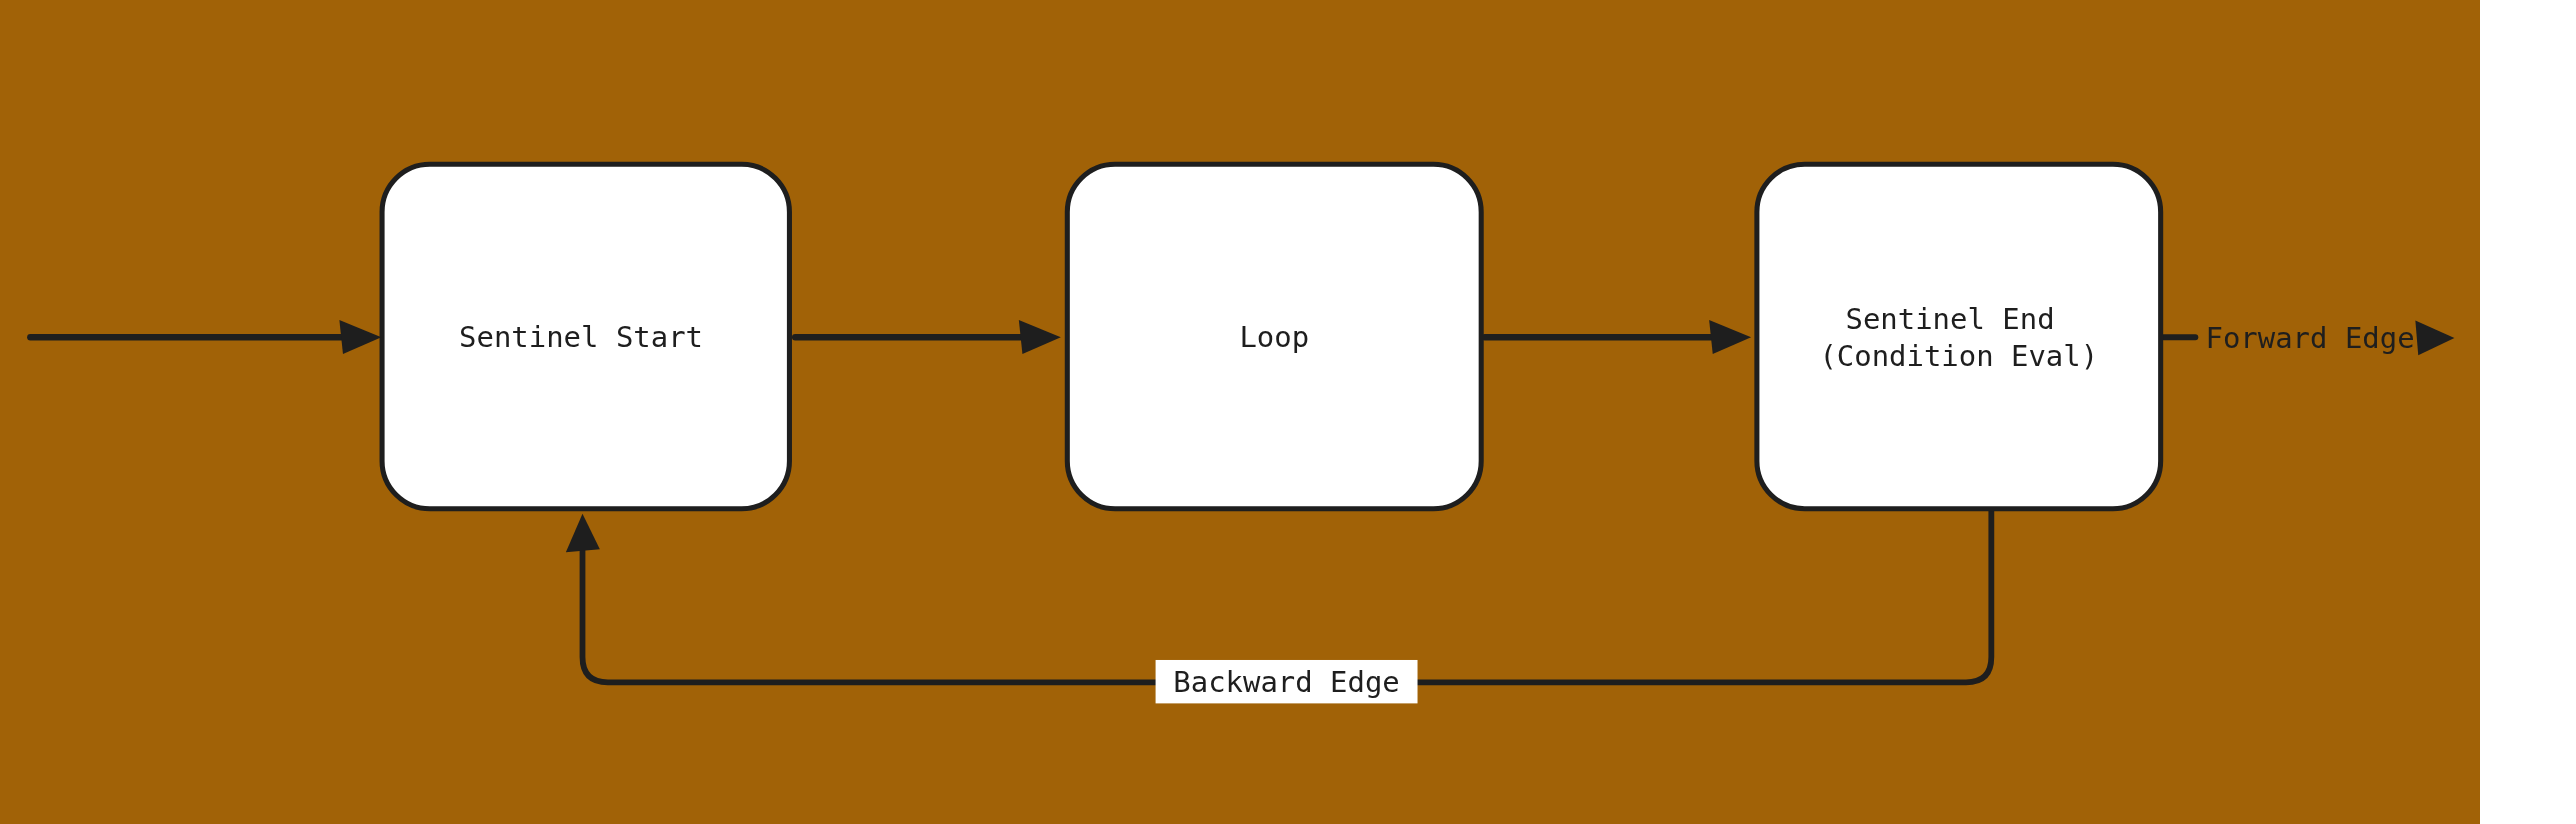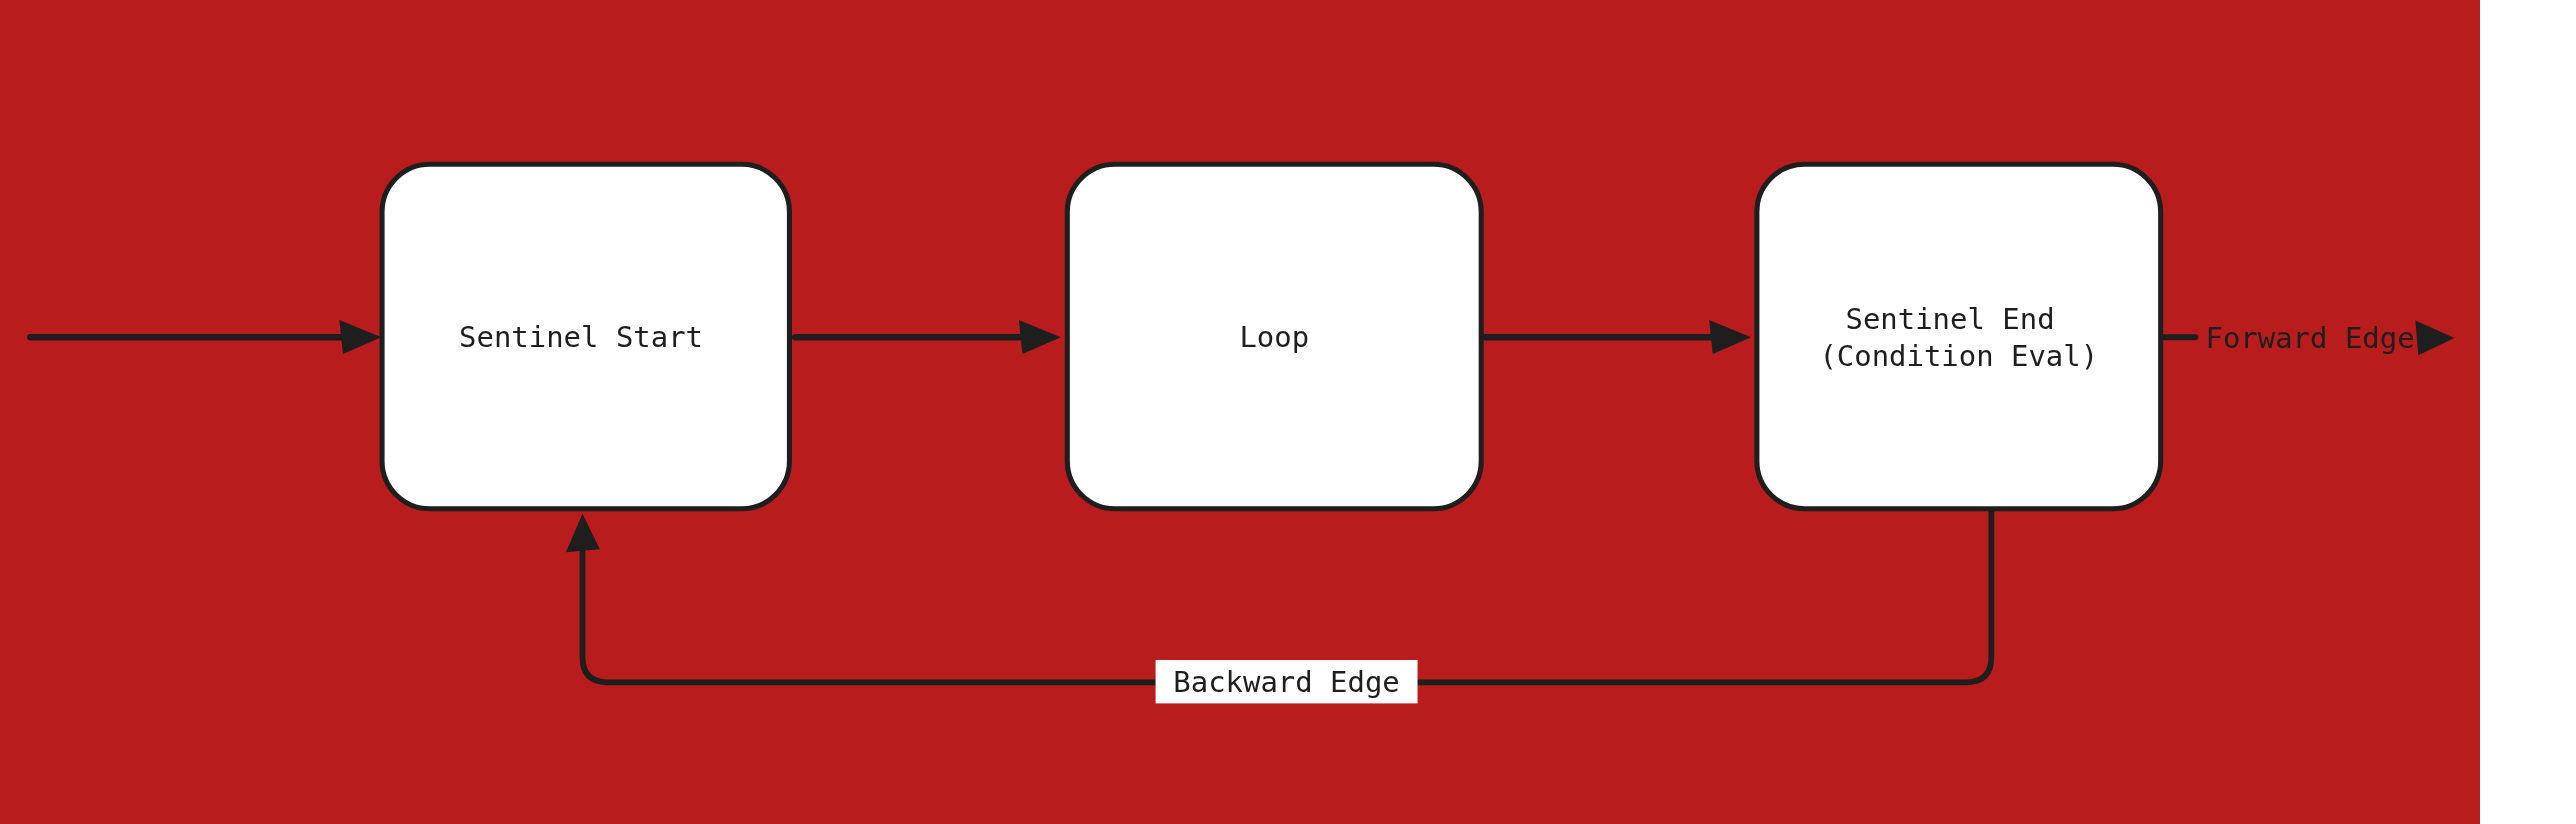--- a/index.html
+++ b/index.html
@@ -3,21 +3,21 @@
 <meta charset="utf-8">
 <style>
   html, body {
     margin: 0;
     padding: 0;
     background: #ffffff;
   }
   #stage {
     width: 2480px;
     height: 825px;
-    background: #b91c1c;
+    background: #a16207;
     overflow: hidden;
   }
   svg { display: block; }
   svg text, svg tspan {
     font-family: "DejaVu Sans Mono", "Liberation Mono", monospace;
     dominant-baseline: central;
     font-weight: normal;
   }
   .node-label { font-size: 40px; }
   .edge-label { font-size: 40px; }

